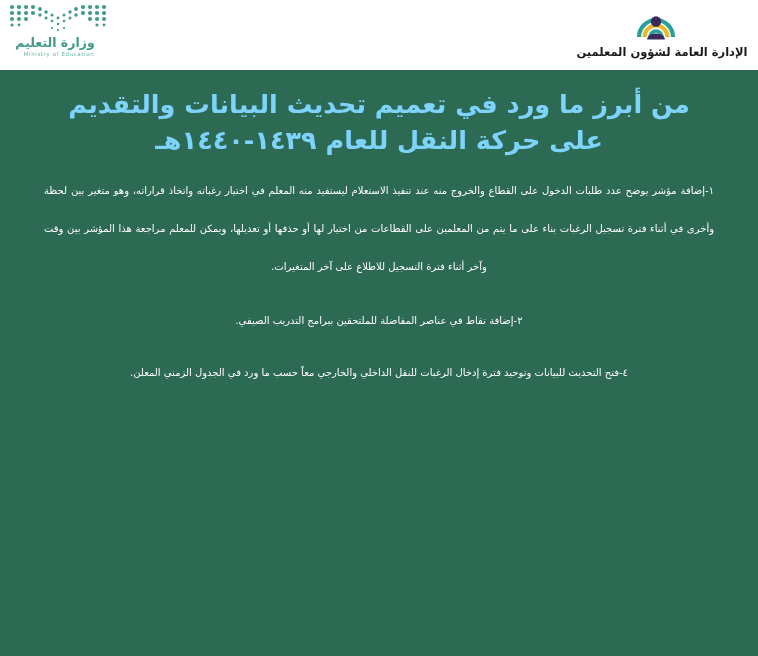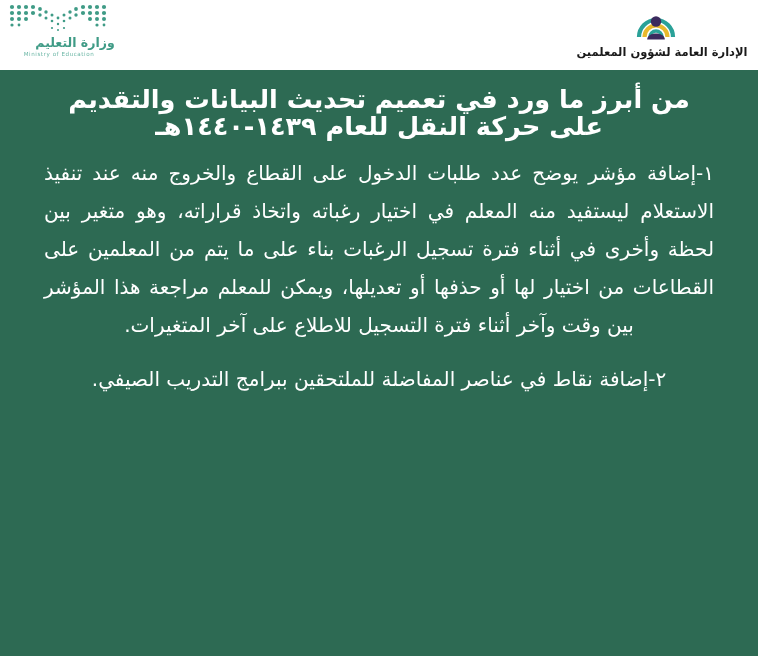--- a/index.html
+++ b/index.html
@@ -39,21 +39,21 @@
   }
   .moe-dots {
     position: absolute;
     left: 0;
     top: 0;
     width: 104px;
     height: 31px;
   }
   .moe-wordmark {
     position: absolute;
-    left: 20px;
+    left: 0;
     top: 33px;
     width: 98px;
     text-align: center;
     color: #3f9b86;
     font-size: 12.5px;
     font-weight: bold;
     letter-spacing: 0.3px;
     line-height: 14px;
     white-space: nowrap;
   }
@@ -107,36 +107,36 @@
     width: 758px;
     height: 586px;
     background: #2d6a53;
     box-sizing: border-box;
     padding: 0;
   }
 
   .doc-title {
     margin: 0;
     padding: 16px 55px 0 55px;
-    color: #ffffff;
+    color: #7dd3fc;
     text-align: center;
     font-size: 25.5px;
     font-weight: bold;
-    line-height: 27px;
+    line-height: 36px;
     letter-spacing: 0px;
   }
 
   .items {
     margin: 0;
     padding: 14px 44px 0 44px;
     list-style: none;
   }
   .item {
     color: #ffffff;
-    font-size: 20px;
+    font-size: 10px;
     line-height: 38px;
     text-align: justify;
     text-align-last: center;
     margin: 0 0 16px 0;
     padding: 0;
     font-weight: normal;
   }
   .item.tight {
     margin-bottom: 14px;
   }
@@ -216,17 +216,18 @@
     </div>
   </div>
 
   <div class="body-green">
 
     <h1 class="doc-title">من أبرز ما ورد في تعميم تحديث البيانات والتقديم على حركة النقل للعام ١٤٣٩-١٤٤٠هـ</h1>
 
     <div class="items">
       <p class="item">١-إضافة مؤشر يوضح عدد طلبات الدخول على القطاع والخروج منه عند تنفيذ الاستعلام ليستفيد منه المعلم في اختيار رغباته واتخاذ قراراته، وهو متغير بين لحظة وأخرى في أثناء فترة تسجيل الرغبات بناء على ما يتم من المعلمين على القطاعات من اختيار لها أو حذفها أو تعديلها، ويمكن للمعلم مراجعة هذا المؤشر بين وقت وآخر أثناء فترة التسجيل للاطلاع على آخر المتغيرات.</p>
       <p class="item item-single tight">٢-إضافة نقاط في عناصر المفاضلة للملتحقين ببرامج التدريب الصيفي.</p>
+      <p class="item">٤-فتح التحديث للبيانات وتوحيد فترة إدخال الرغبات للنقل الداخلي والخارجي معاً حسب ما ورد في الجدول الزمني المعلن.</p>
 
     </div>
 
   </div>
 </div>
 
 </body></html>

